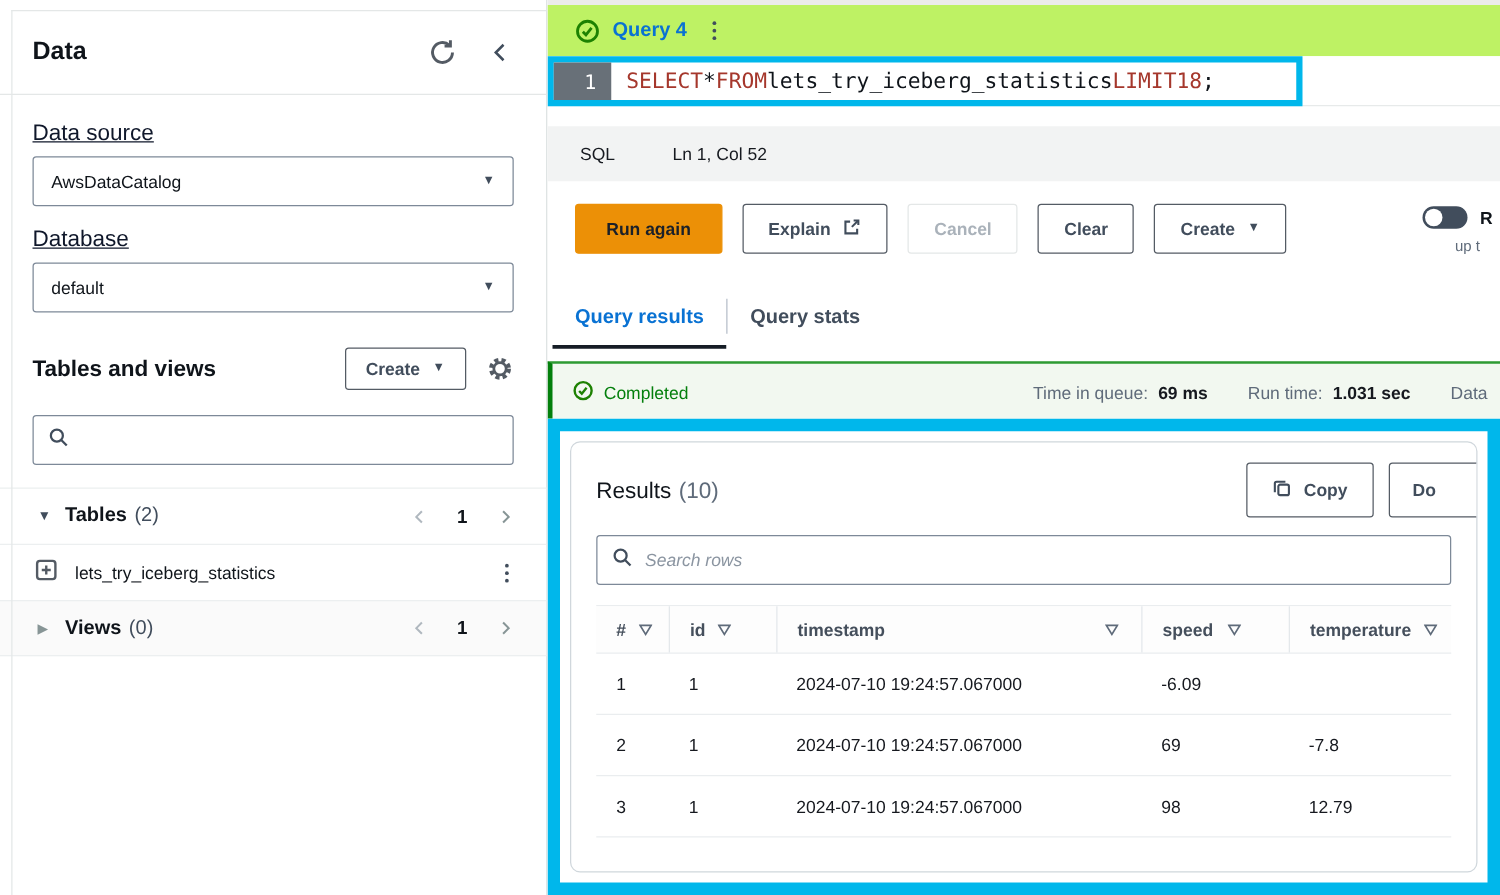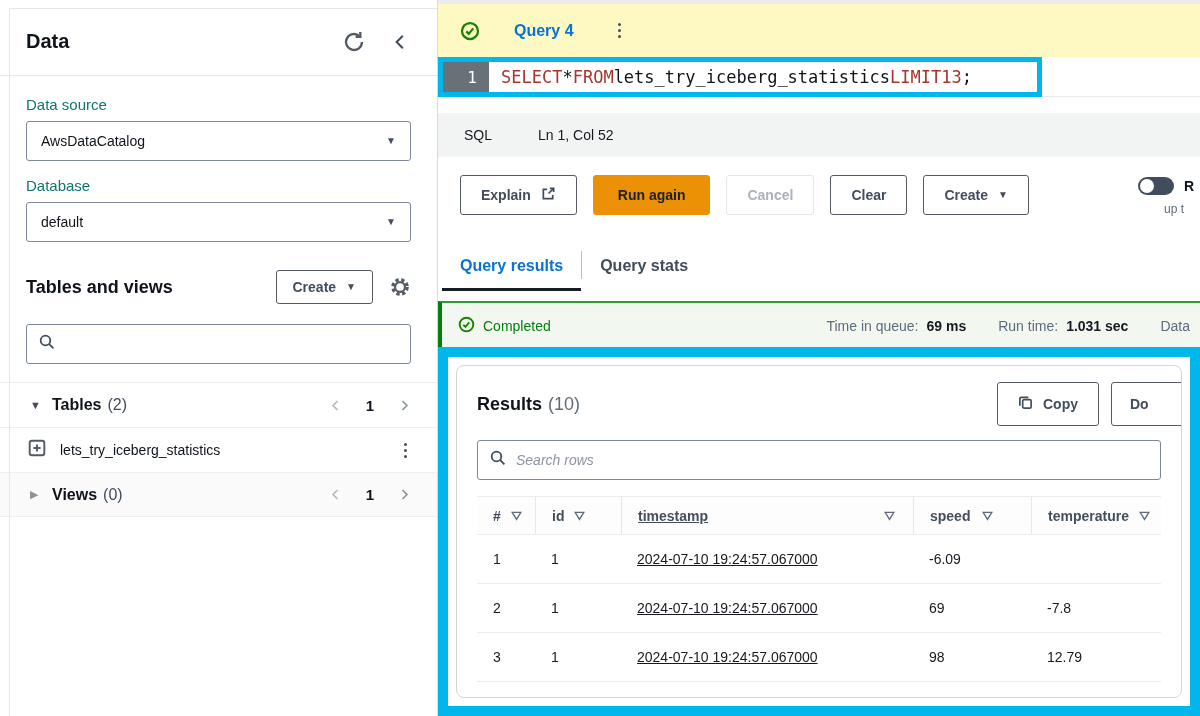--- a/index.html
+++ b/index.html
@@ -14,21 +14,21 @@
   
   .sidebar { width:438px; flex:0 0 438px; background:#fff; border-right:1px solid #d5dbdb; position:relative; }
   .sidebar::before { content:""; position:absolute; left:9px; top:8px; bottom:0; width:1px; background:#e4e7e7; }
   .sidebar::after  { content:""; position:absolute; left:9px; right:0; top:8px; height:1px; background:#e4e7e7; }
   .sb-header { height:76px; display:flex; align-items:center; justify-content:space-between; padding:8px 28px 0 26px; border-bottom:1px solid #e4e7e7; }
   .sb-title { font-size:20px; font-weight:700; color:#0f141a; }
   .sb-header-icons { display:flex; align-items:center; gap:26px; }
   .icon-btn { display:inline-flex; align-items:center; justify-content:center; cursor:pointer; background:none; border:none; color:#545b64; }
 
   .sb-body { padding:20px 26px 0 26px; }
-  .field-label { display:block; font-size:15px; color:#0f766e; margin-bottom:8px; }
+  .field-label { display:block; font-size:18px; color:#0f172a; margin-bottom:8px;text-decoration:underline; }
   .select { height:40px; border:1px solid #7d8998; border-radius:3px; background:#fff; display:flex; align-items:center; justify-content:space-between; padding:0 14px; font-size:14px; margin-bottom:16px; cursor:pointer; }
   .caret { font-size:10px; color:#414d5c; line-height:1; }
 
   .tv-header { margin-top:28px; display:flex; align-items:center; }
   .tv-title { font-size:18px; font-weight:700; color:#0f141a; flex:1; }
   .btn-create { display:inline-flex; align-items:center; gap:10px; height:34px; padding:0 16px; background:#fff; border:1px solid #545b64; border-radius:3px; font-size:14px; font-weight:700; color:#414d5c; cursor:pointer; font-family:inherit; }
   .gear { margin-left:16px; }
 
   .search-box { margin-top:20px; height:40px; border:1px solid #7d8998; border-radius:3px; display:flex; align-items:center; gap:10px; padding:0 12px; background:#fff; }
   .search-box input { flex:1; border:none; outline:none; font-size:14px; font-family:inherit; color:#0f141a; background:transparent; }
@@ -46,21 +46,21 @@
   .item-row { padding-left:28px; gap:14px; }
   .plusbox { flex:0 0 18px; }
   .item-name { font-size:14px; color:#0f141a; }
   .kebab { margin-left:auto; display:flex; flex-direction:column; gap:3px; cursor:pointer; padding:4px; }
   .kebab i { width:3px; height:3px; border-radius:50%; background:#414d5c; }
   .views-row { background:#fafafa; border-bottom:1px solid #eceff0; }
 
   
   .main { flex:1; display:flex; flex-direction:column; background:#fff; overflow:hidden; position:relative; }
   .topstrip { height:4px; background:#ececec; }
-  .tabbar { height:53px; background:#fef9c3; display:flex; align-items:center; padding-left:22px;gap:24px; }
+  .tabbar { height:41px; background:#bef264; display:flex; align-items:center; padding-left:22px; }
   .qcheck { display:inline-flex; }
   .qlabel { margin-left:10px; font-size:16px; font-weight:700; color:#0972d3; cursor:pointer; }
   .tabbar .kebab { margin-left:16px; }
 
   .editor-row { position:relative; height:40px; background:#fff; border-bottom:1px solid #e7eaea; }
   .sql-box { position:absolute; top:0; left:0; width:604px; height:40px; border:5px solid #00b7eb; background:#fff; display:flex; align-items:stretch; }
   .gutter { width:46px; flex:0 0 46px; background:#687078; color:#fff; font-family:"DejaVu Sans Mono", monospace; font-size:16px; display:flex; align-items:center; justify-content:flex-end; padding-right:12px; }
   .code { display:flex; align-items:center; padding-left:12px; font-family:"DejaVu Sans Mono", monospace; font-size:17px; color:#0f141a; white-space:nowrap; }
   .code .kw { color:#a5372c; }
   .nogap { display:flex; }
@@ -87,36 +87,36 @@
   .cbar { margin-top:10px; border-top:2px solid #2e9b33; background:#f2f8f0; border-left:4px solid #037f0c; height:46px; display:flex; align-items:center; padding:1px 10px 0 16px; font-size:14px; }
   .cgreen { color:#037f0c; margin-left:8px; }
   .cright { margin-left:auto; display:flex; align-items:center; white-space:nowrap; }
   .glabel { color:#5f6b7a; }
   .gval { font-weight:700; color:#16191f; margin-left:8px; }
   .ml { margin-left:32px; }
 
   .results-box { flex:1; border:10px solid #00b7eb; background:#fff; padding:8px; overflow:hidden; }
   .results-panel { height:100%; background:#fff; border:1px solid #d0d7dc; border-radius:8px; padding:16px 20px; overflow:hidden; }
   .r-head { display:flex; align-items:center; justify-content:space-between; }
-  .r-title { font-size:18px; font-weight:700; color:#0f141a; }
+  .r-title { font-size:18px; font-weight:400; color:#0f141a; }
   .r-count { font-size:18px; color:#5f6b7a; font-weight:400; margin-left:6px; }
   .r-actions { display:flex; gap:12px; margin-right:-100px; }
   .btn.sm { height:44px; }
   .btn.dl { width:150px; flex:0 0 150px; justify-content:flex-start; padding-left:18px; }
 
   .results-panel .search-box { margin-top:14px; }
 
   .rtable { margin-top:16px; border-top:1px solid #eaedef; }
   .rrow { display:flex; align-items:center; height:49px; border-bottom:1px solid #eaedef; font-size:14px; color:#16191f; }
   .rrow.rhead { height:38px; color:#454f5c; font-weight:700; background:#fdfdfd; }
   .c { display:flex; align-items:center; gap:10px; padding:0 10px 0 16px; height:100%; }
   .rhead .c + .c { border-left:1px solid #e4e8eb; }
   .c0 { width:58px; flex:0 0 58px; }
   .c1 { width:86px; flex:0 0 86px; }
-  .c2 { width:292px; flex:0 0 292px;text-decoration:underline; }
+  .c2 { width:292px; flex:0 0 292px; }
   .rhead .c2 { justify-content:space-between; padding-right:18px; }
   .c3 { width:118px; flex:0 0 118px;gap:12px; }
   .c4 { flex:1; }
   .sort { display:inline-flex; cursor:pointer; }
 </style>
 </head>
 <body>
 
 <div class="app">
 
@@ -253,44 +253,44 @@
     <div class="editor-row">
       <div class="sql-box">
         <div class="gutter">1</div>
         <div class="code">
           <span class="kw">SELECT</span>
           <span>*</span>
           <span class="kw">FROM</span>
           <span>lets_try_iceberg_statistics</span>
           <span class="kw">LIMIT</span>
           <span class="nogap">
-              <span class="kw">13</span>
+              <span class="kw">18</span>
               <span>;</span>
             </span>
         </div>
       </div>
     </div>
 
     <div class="ed-status">
       <span>SQL</span>
       <span class="cursorpos">Ln 1, Col 52</span>
     </div>
 
     <div class="toolbar">
+      <button class="btn primary">Run again</button>
       <button class="btn">
         <span>Explain</span>
         <span>
           <svg width="15" height="15" viewBox="0 0 16 16">
               <path d="M12.5 9.5v4h-10v-10h4" fill="none" stroke="#414d5c" stroke-width="1.8"></path>
               <path d="M9.5 2.5h4v4" fill="none" stroke="#414d5c" stroke-width="1.8"></path>
               <path d="M13.2 2.8 8 8" fill="none" stroke="#414d5c" stroke-width="1.8"></path>
             </svg>
         </span>
       </button>
-      <button class="btn primary">Run again</button>
       <button class="btn disabled">Cancel</button>
       <button class="btn">Clear</button>
       <button class="btn">
         <span>Create</span>
         <span class="caret">▼</span>
       </button>
       <div class="reuse">
         <div class="reuse-top">
           <span class="toggle">
               <span class="knob"></span>

